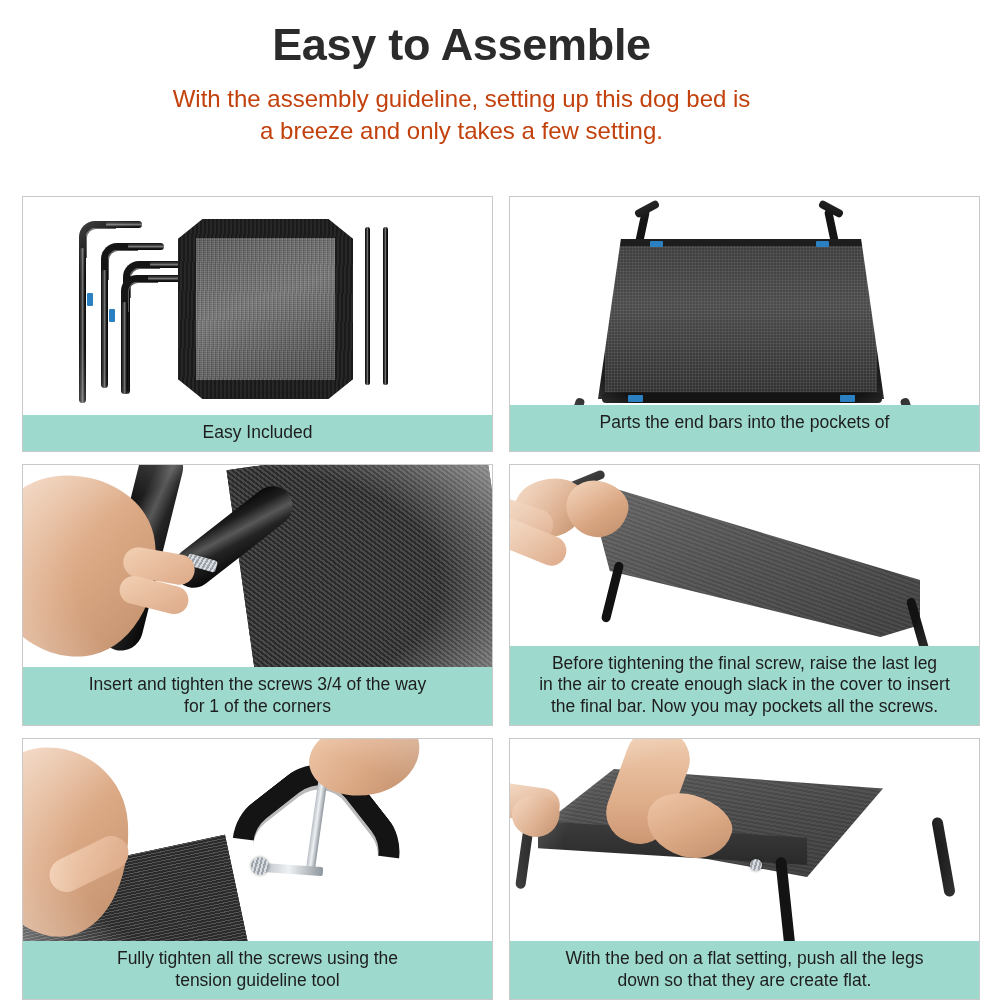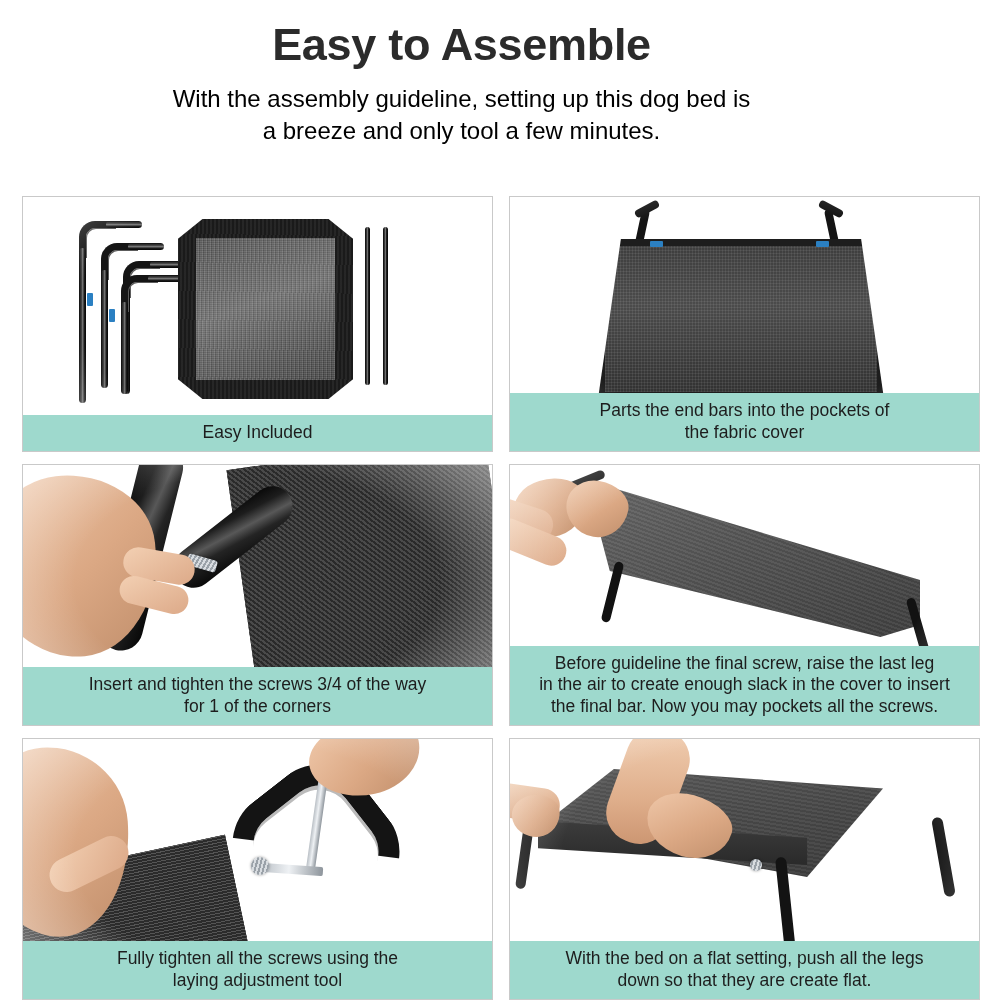--- a/index.html
+++ b/index.html
@@ -11,21 +11,21 @@
   .page{width:923px;height:1000px;position:relative;}
 
   
   .header{padding-top:22px;text-align:center;}
   .title{
     font-size:45px;font-weight:bold;letter-spacing:-0.3px;
     color:#2b2b2b;line-height:1.0;margin:0;
   }
   .subtitle{
     margin:16px auto 0;font-size:24px;line-height:1.32;
-    color:#000000;max-width:690px;font-weight:400;
+    color:#c2410c;max-width:690px;font-weight:400;
   }
   .subtitle .l{display:block;}
 
   
   .grid{
     position:absolute;left:22px;top:196px;
     width:956px;
     display:grid;
     grid-template-columns:471px 471px;
     grid-template-rows:256px 262px 262px;
@@ -162,21 +162,21 @@
 </style>
 </head>
 <body>
 
 <div class="page">
 
   <div class="header">
     <h1 class="title">Easy to Assemble</h1>
     <div class="subtitle">
       <span class="l">With the assembly guideline, setting up this dog bed is</span>
-      <span class="l">a breeze and only tool a few minutes.</span>
+      <span class="l">a breeze and only takes a few setting.</span>
     </div>
   </div>
 
   <div class="grid">
 
     <div class="panel p1">
       <div class="photo">
 
         <div class="leg" style="left:56px;top:24px;">
           <div class="elbow" style="left:0;top:0;"></div>
@@ -234,21 +234,20 @@
 
         <div class="bluetag" style="left:140px;top:44px;width:13px;height:6px;"></div>
         <div class="bluetag" style="left:306px;top:44px;width:13px;height:6px;"></div>
         <div class="bluetag" style="left:118px;top:198px;width:15px;height:7px;"></div>
         <div class="bluetag" style="left:330px;top:198px;width:15px;height:7px;"></div>
 
         <div class="whiteWash"></div>
       </div>
       <div class="caption c2">
         <span class="l">Parts the end bars into the pockets of</span>
-        <span class="l">the fabric cover</span>
       </div>
     </div>
 
     <div class="panel p3">
       <div class="photo">
 
         <div class="meshbig"></div>
 
         <div class="bigtube" style="left:96px;top:-22px;width:44px;height:210px;transform:rotate(14deg);"></div>
         <div class="bigtube" style="left:190px;top:2px;width:40px;height:140px;transform:rotate(52deg);"></div>
@@ -279,21 +278,21 @@
         <div class="legT" style="left:404px;top:132px;width:9px;height:62px;transform:rotate(-16deg);"></div>
 
         <div class="hand" style="left:4px;top:14px;width:72px;height:58px;transform:rotate(-16deg);"></div>
         <div class="hand" style="left:56px;top:16px;width:62px;height:56px;transform:rotate(10deg);"></div>
         <div class="finger" style="left:-26px;top:38px;width:70px;height:32px;transform:rotate(18deg);"></div>
         <div class="finger" style="left:-18px;top:62px;width:76px;height:30px;transform:rotate(22deg);"></div>
 
         <div class="whiteWash"></div>
       </div>
       <div class="caption c3">
-        <span class="l">Before guideline the final screw, raise the last leg</span>
+        <span class="l">Before tightening the final screw, raise the last leg</span>
         <span class="l">in the air to create enough slack in the cover to insert</span>
         <span class="l">the final bar. Now you may pockets all the screws.</span>
       </div>
     </div>
 
     <div class="panel p5">
       <div class="photo">
 
         <div class="meshedge"></div>
 
@@ -306,21 +305,21 @@
         <div class="screw" style="left:228px;top:118px;width:18px;height:18px;border-radius:50%;"></div>
 
         <div class="hand" style="left:-44px;top:8px;width:150px;height:190px;transform:rotate(-4deg);"></div>
         <div class="finger" style="left:24px;top:108px;width:84px;height:34px;transform:rotate(-26deg);"></div>
         <div class="hand" style="left:286px;top:-18px;width:112px;height:74px;transform:rotate(-12deg);"></div>
 
         <div class="whiteWash"></div>
       </div>
       <div class="caption c2">
         <span class="l">Fully tighten all the screws using the</span>
-        <span class="l">laying adjustment tool</span>
+        <span class="l">tension guideline tool</span>
       </div>
     </div>
 
     <div class="panel p6">
       <div class="photo">
 
         <div class="bedtop"></div>
         <div class="bedside"></div>
 
         <div class="legB" style="left:10px;top:78px;width:10px;height:72px;transform:rotate(8deg);"></div>

